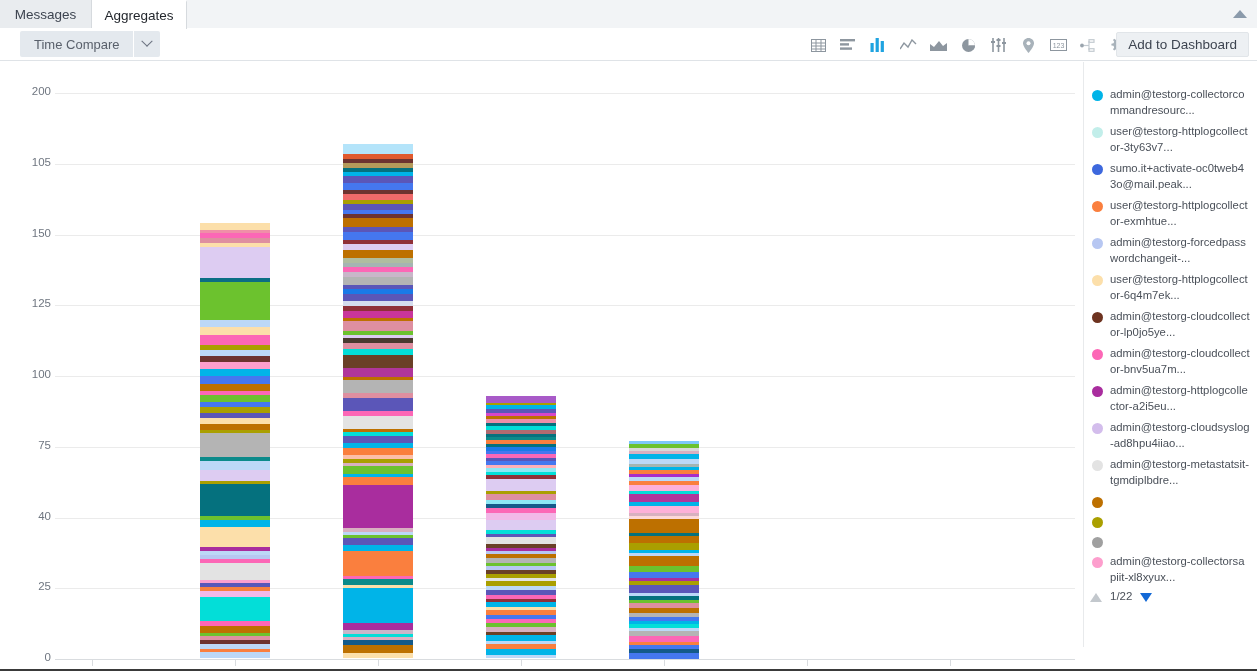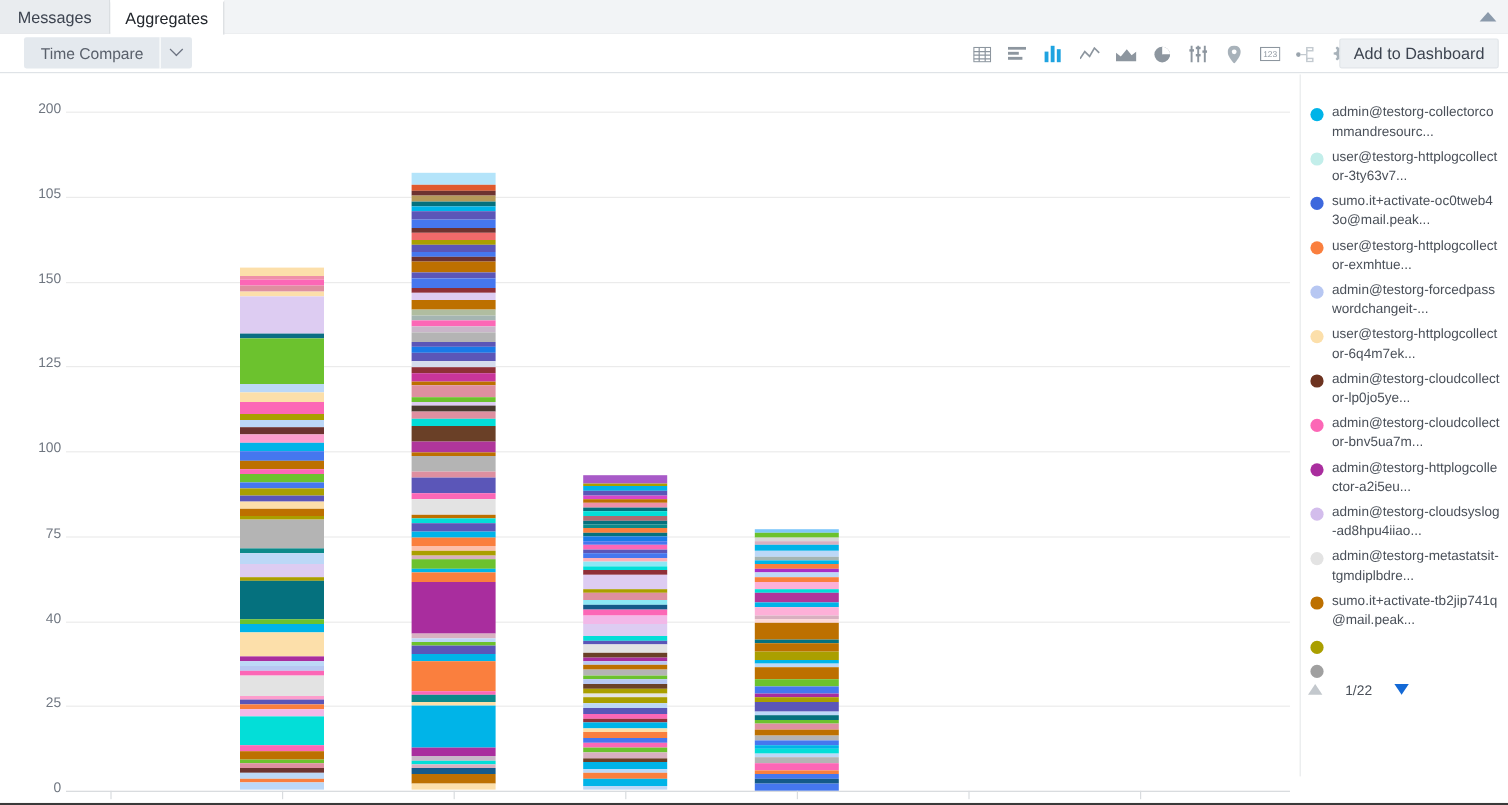--- a/index.html
+++ b/index.html
@@ -166,22 +166,22 @@
     width: 11px; height: 11px; border-radius: 50%;
     flex: none; margin: 4px 7px 0 4px;
   }
   .legend-label {
     font-size: 11.3px; color: #4a5059;
     line-height: 16px;
     word-break: break-all;
     max-width: 140px;
   }
   .legend-pager {
-    display: flex; align-items: flex-start;
-    margin-top: 2px; margin-left: 2px; gap: 19px;
+    display: flex; align-items: flex-end;
+    margin-top: 2px; margin-left: 2px; gap: 8px;
   }
   .pg-up {
     width: 0; height: 0;
     border-left: 6px solid transparent;
     border-right: 6px solid transparent;
     border-bottom: 9px solid #c3c8cd;
     cursor: pointer;
   }
   .pg-down {
     width: 0; height: 0;
@@ -659,27 +659,30 @@
         <div class="legend-item">
           <div class="swatch" style="background: rgb(211, 189, 236);"></div>
           <div class="legend-label">admin@testorg-cloudsyslog-ad8hpu4iiao...</div>
         </div>
         <div class="legend-item">
           <div class="swatch" style="background: rgb(227, 227, 227);"></div>
           <div class="legend-label">admin@testorg-metastatsit-tgmdiplbdre...</div>
         </div>
         <div class="legend-item">
           <div class="swatch" style="background: rgb(189, 112, 0);"></div>
-          <div class="legend-label">sumo.it+activate-tb2jip741q@mail.peak...</div>
         </div>
         <div class="legend-item">
           <div class="swatch" style="background: rgb(170, 159, 0);"></div>
         </div>
         <div class="legend-item">
           <div class="swatch" style="background: rgb(160, 160, 160);"></div>
+        </div>
+        <div class="legend-item">
+          <div class="swatch" style="background: rgb(253, 158, 205);"></div>
+          <div class="legend-label">admin@testorg-collectorsapiit-xl8xyux...</div>
         </div>
       </div>
     <div class="legend-pager">
       <div class="pg-up"></div>
       <div class="pg-text">1/22</div>
       <div class="pg-down"></div>
     </div>
   </div>
 
 </div>

